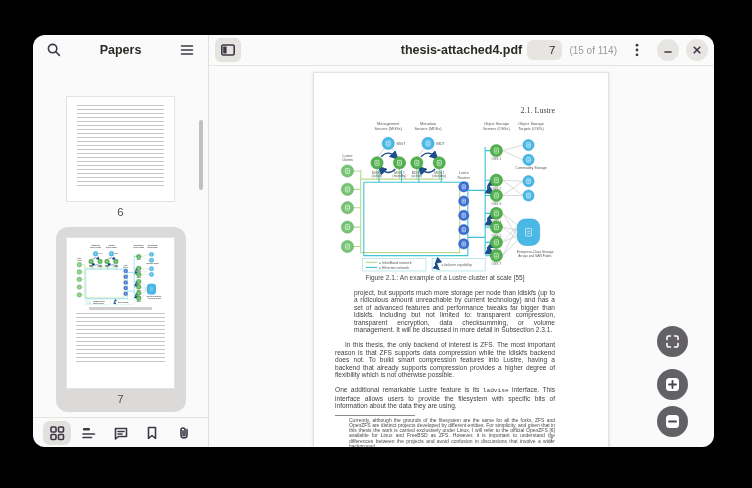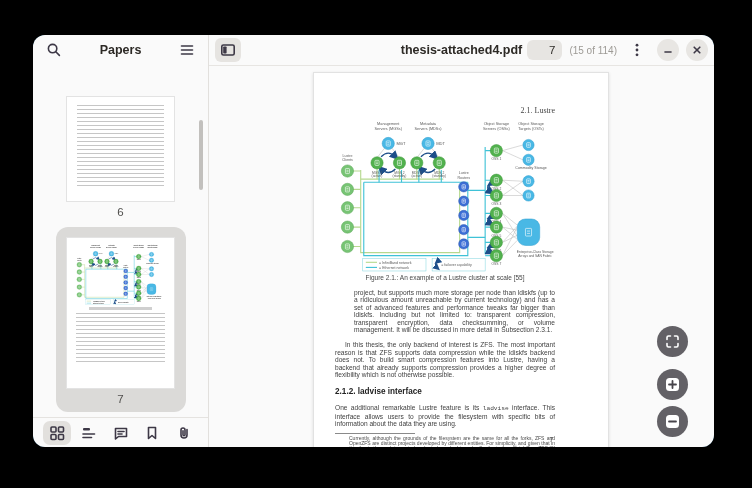--- a/index.html
+++ b/index.html
@@ -606,21 +606,20 @@
                 <rect class="lgbox" x="196" y="274" width="104" height="24"></rect>
                 <path class="fo2" d="M206,280 Q199,286 206,292" marker-start="url(#ah)" marker-end="url(#ah)"></path>
                 <text class="t7" x="214" y="289">= failover capability</text>
               </g>
             </svg>
           </div>
 
           <div class="caption">Figure 2.1.: An example of a Lustre cluster at scale [55]</div>
           <p class="para indent1">project, but supports much more storage per node than ldiskfs (up to a ridiculous amount unreachable by current technology) and has a set of advanced features and performance tweaks far bigger than ldiskfs. Including but not limited to: transparent compression, transparent encryption, data checksumming, or volume management. It will be discussed in more detail in Subsection 2.3.1.</p>
           <p class="para p2">In this thesis, the only backend of interest is ZFS. The most important reason is that ZFS supports data compression while the ldiskfs backend does not. To build smart compression features into Lustre, having a backend that already supports compression provides a higher degree of flexibility which is not otherwise possible.</p>
-          <h3 class="sec-head">2.1.2. ladvise interface</h3>
           <p class="para"><span>One additional remarkable Lustre feature is its </span><span class="mono">ladvise</span><span> interface. This interface allows users to provide the filesystem with specific bits of information about the data they are using.</span></p>
           <div class="fn-rule"></div>
           <p class="footnote">Currently, although the grounds of the filesystem are the same for all the forks, ZFS and OpenZFS are distinct projects developed by different entities. For simplicity, and given that in this thesis the work is carried exclusively under Linux, I will refer to the official OpenZFS [6] available for Linux and FreeBSD as ZFS. However, it is important to understand the differences between the projects and avoid confusion in discussions that involve a wider background.</p>
           <div class="pg-num">7</div>
         </div>
       </div>
 
       <div class="fabs">
         <button class="fab fit">
           <svg width="15" height="15" viewBox="0 0 15 15">

